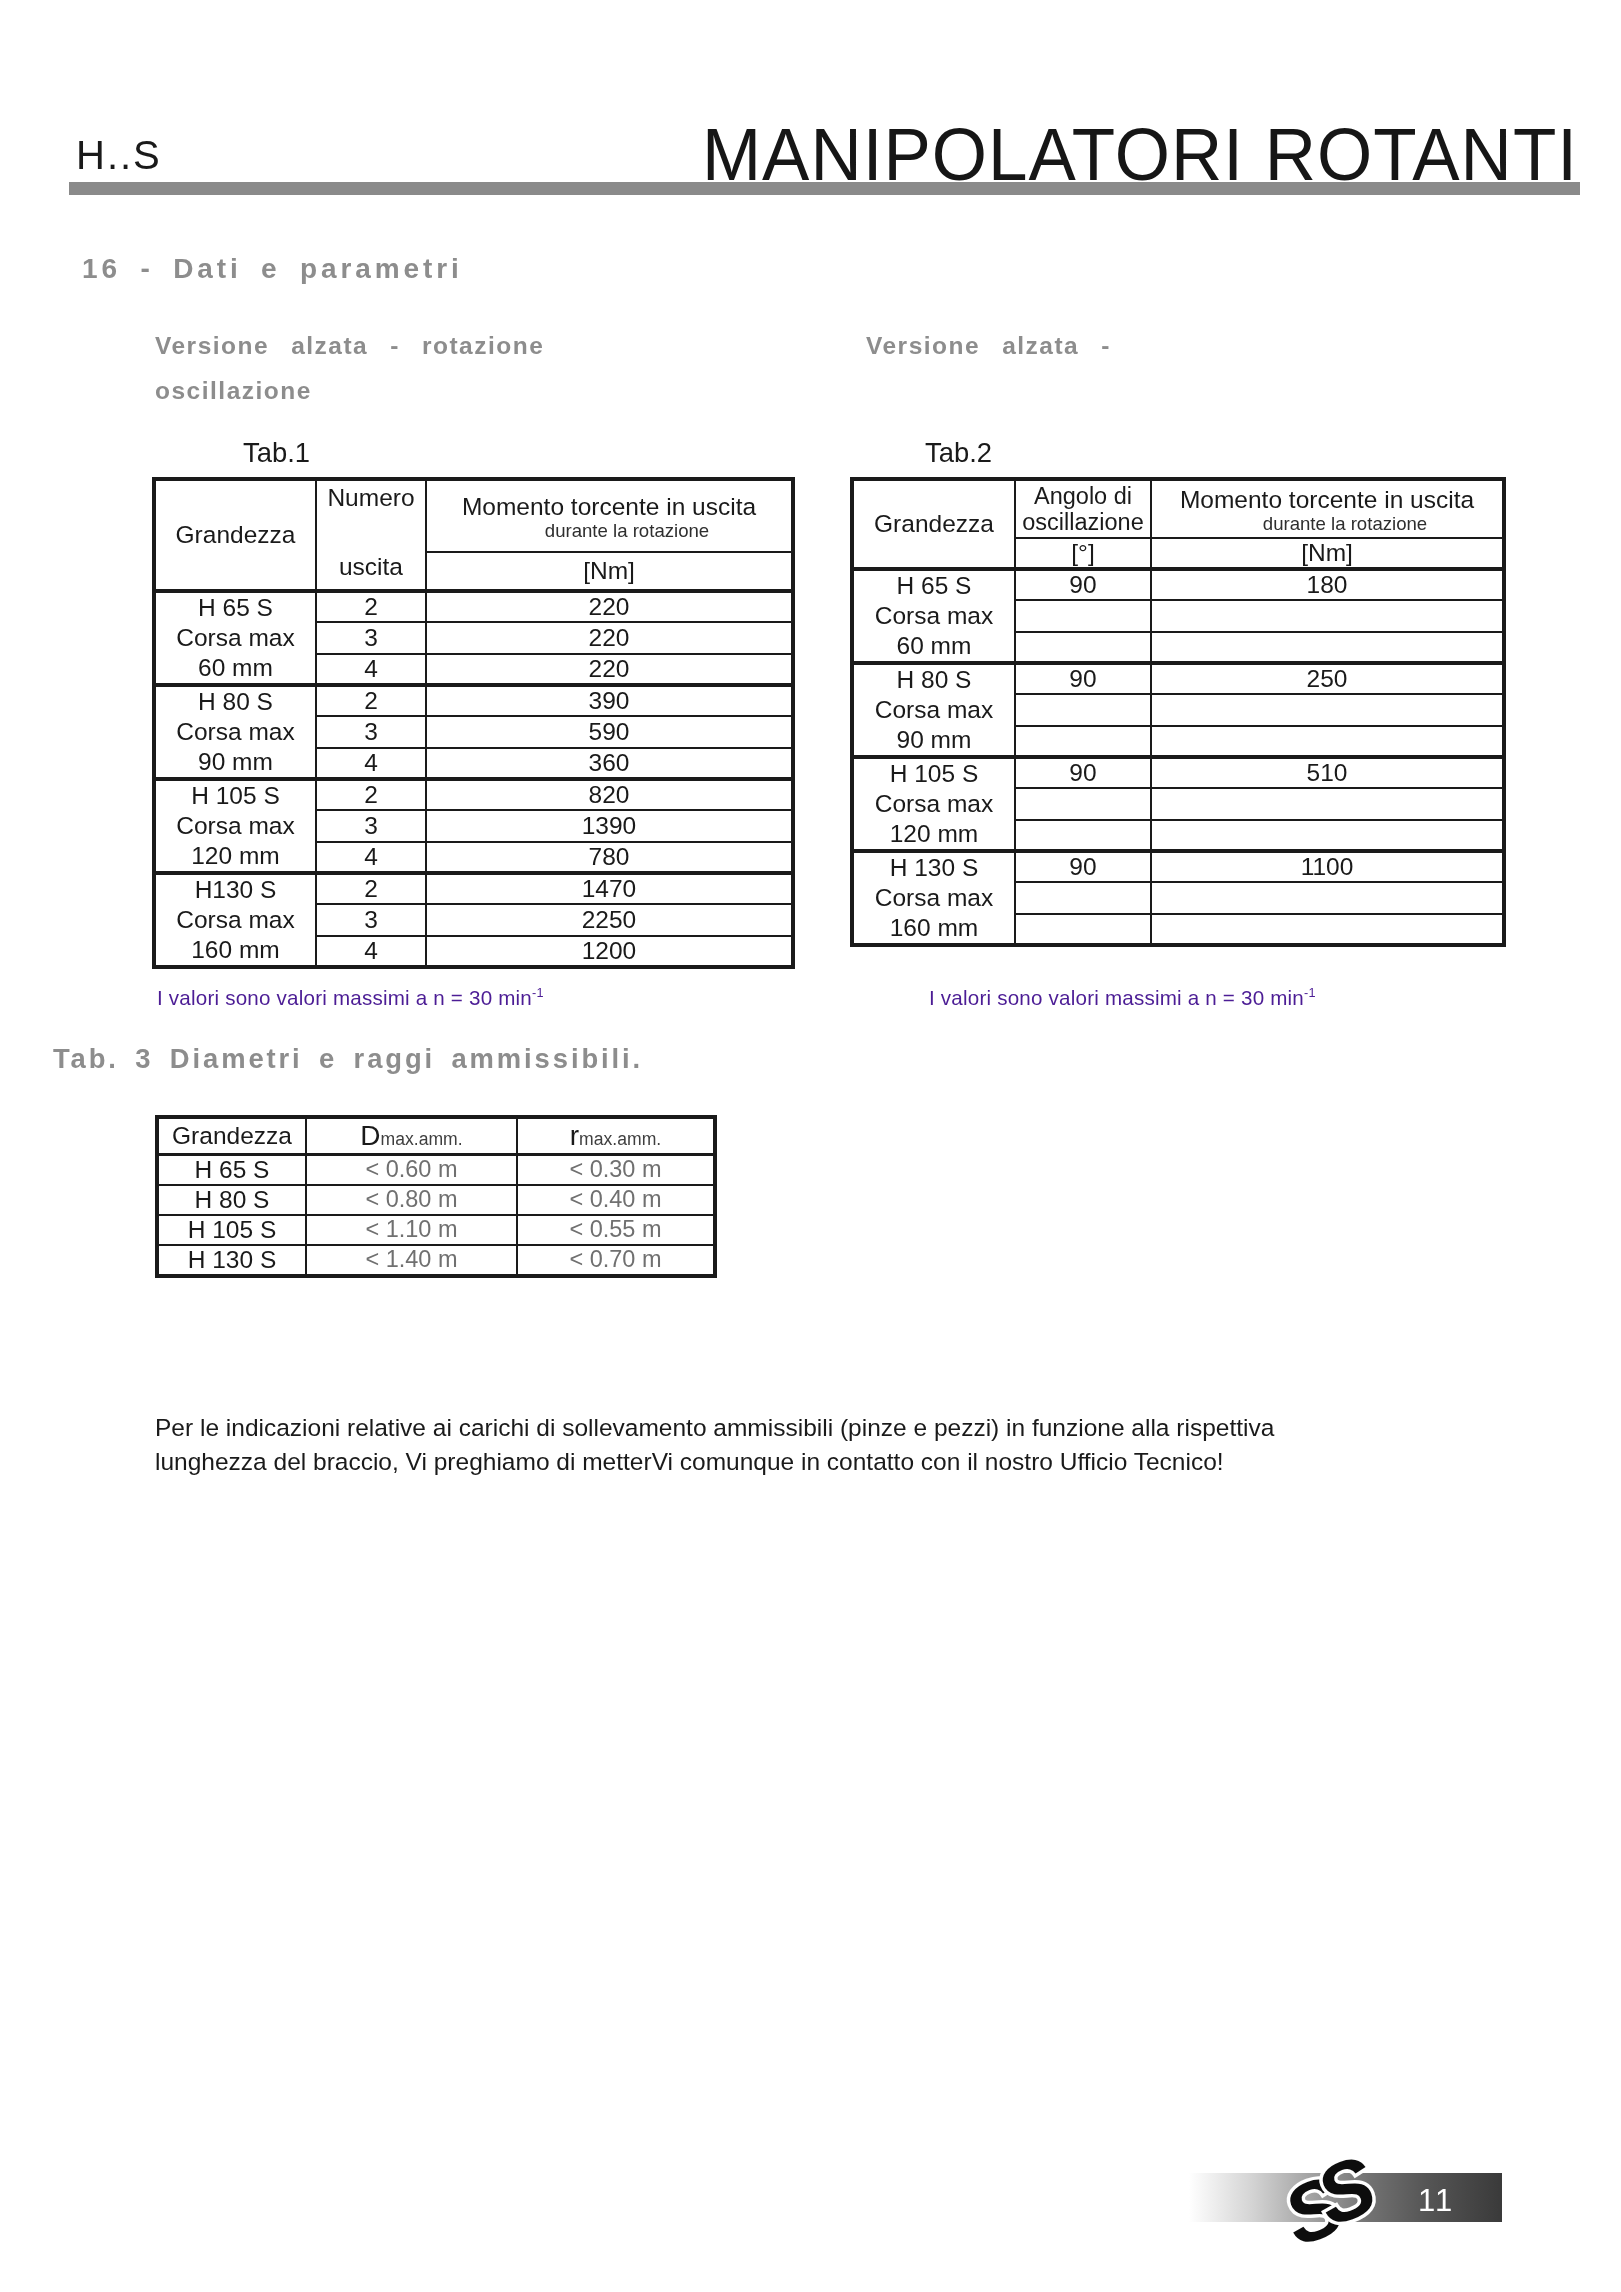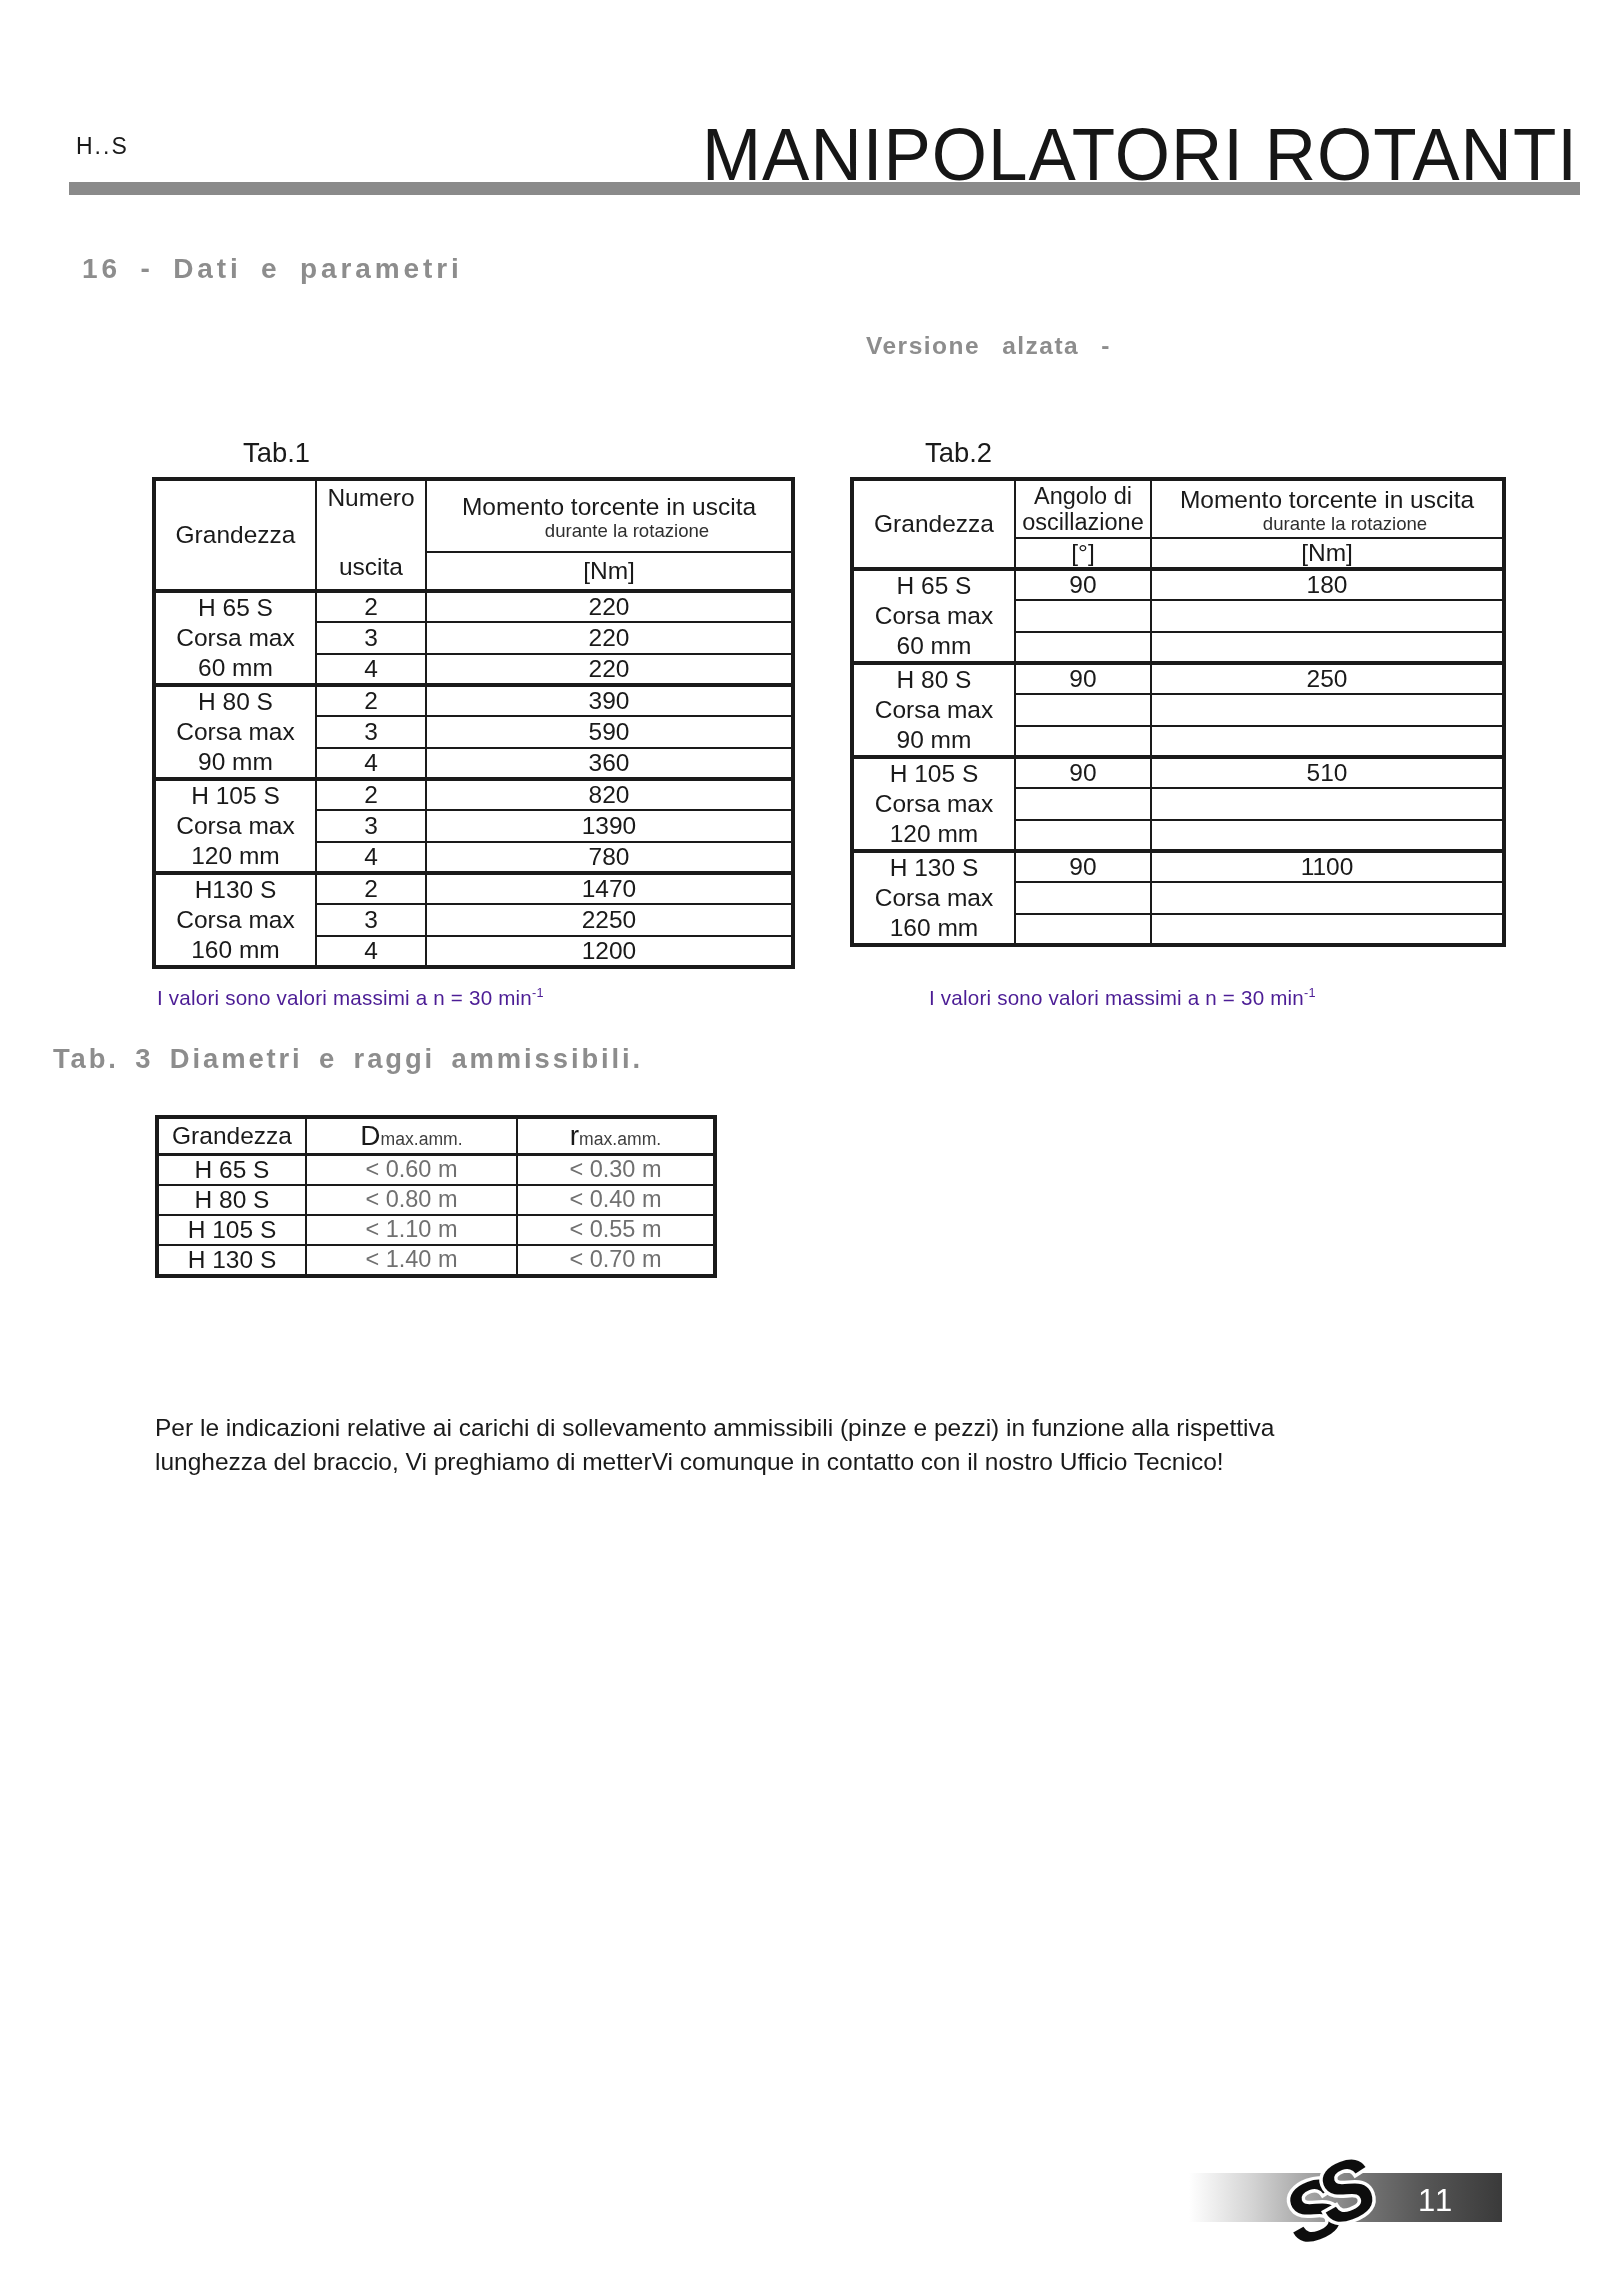--- a/index.html
+++ b/index.html
@@ -4,21 +4,21 @@
 <style>
   * { box-sizing: border-box; }
   html,body { margin:0; padding:0; background:#e9e9e9; }
   .page {
     position:relative; width:1621px; height:2293px; margin:0 auto;
     background:#ffffff; overflow:hidden;
     font-family:"Liberation Sans", sans-serif; color:#1a1a1a;
   }
 
   
-  .h-code { position:absolute; left:76px; top:133px; font-size:23px; letter-spacing:2px; }
+  .h-code { position:absolute; left:76px; top:133px; font-size:40px; letter-spacing:2px; }
   .h-title {
     position:absolute; right:43px; top:112px; font-size:71px; letter-spacing:1px;
     white-space:nowrap; font-weight:400; color:#161616;
     transform:scaleY(1.04); transform-origin:top right;
   }
   .h-bar { position:absolute; left:69px; top:182px; width:1511px; height:12.7px; background:#8a8a8a; }
 
   .section-title {
     position:absolute; left:82px; top:253px; font-size:28px; font-weight:bold;
     color:#8d8d8d; letter-spacing:3.9px; word-spacing:7.8px;
@@ -92,20 +92,24 @@
 <body>
 
 <div class="page">
 
   <div class="h-code">H..S</div>
   <div class="h-title">MANIPOLATORI ROTANTI</div>
   <div class="h-bar"></div>
 
   <div class="section-title">16 - Dati e parametri</div>
 
+  <div class="vh vh-left">
+    <div>Versione alzata - rotazione</div>
+    <div>oscillazione</div>
+  </div>
   <div class="vh vh-right">
     <div>Versione alzata -</div>
   </div>
 
   <div class="tab-label tab1">Tab.1</div>
   <div class="tab-label tab2">Tab.2</div>
 
   <table class="dtable t1">
     <colgroup>
         <col style="width:162px">

